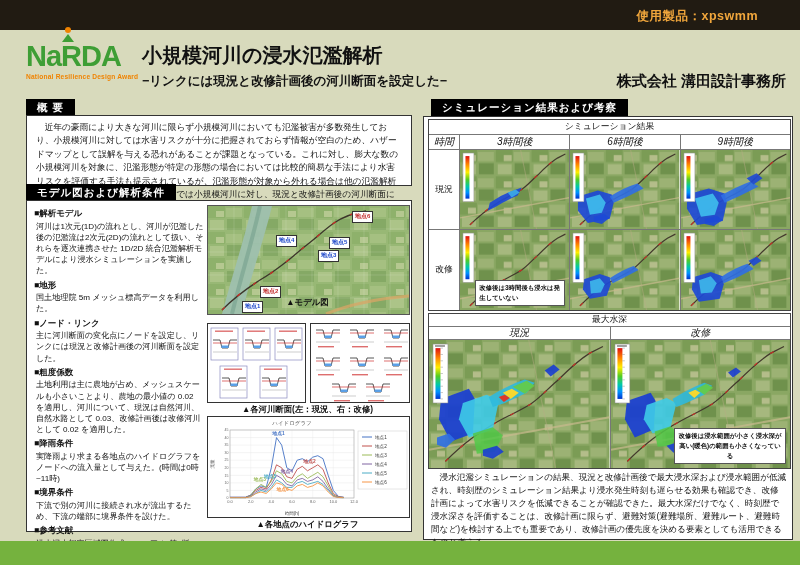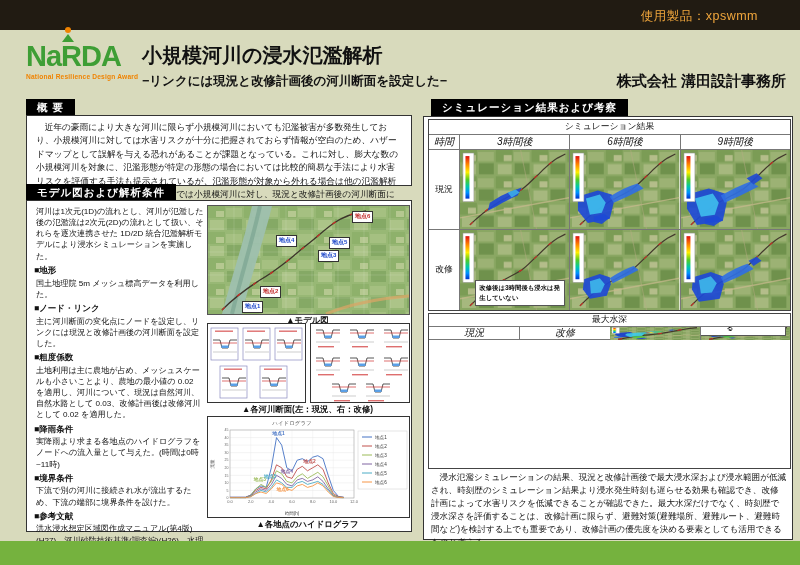--- a/index.html
+++ b/index.html
@@ -1,19 +1,19 @@
 <!DOCTYPE html>
 <html><head>
 <meta charset="utf-8">
 <style>
   html,body{margin:0;padding:0;}
   body{width:800px;height:565px;position:relative;background:#d8dabc;
        font-family:"Liberation Sans",sans-serif;overflow:hidden;color:#111;}
   .topbar{position:absolute;left:0;top:0;width:800px;height:30px;background:#211b12;}
-  .topbar .prod{position:absolute;right:42px;top:8px;font-size:12.5px;font-weight:normal;color:#f0a63c;letter-spacing:.5px;}
+  .topbar .prod{position:absolute;right:42px;top:8px;font-size:12.5px;font-weight:bold;color:#f0a63c;letter-spacing:.5px;}
   
   .logo{position:absolute;left:26px;top:42px;width:116px;}
   .logo-main{color:#3e9e35;font-weight:bold;font-size:29px;line-height:1;letter-spacing:-1px;position:relative;}
   .logo-hat{position:absolute;left:36px;top:-8px;width:0;height:0;
             border-left:6px solid transparent;border-right:6px solid transparent;border-bottom:8px solid #3e9e35;}
   .logo-hat:after{content:"";position:absolute;left:-3px;top:-7px;width:6px;height:6px;border-radius:50%;background:#f08300;}
   .logo-sub{color:#f08300;font-size:6.6px;font-weight:bold;white-space:nowrap;margin-top:2px;letter-spacing:.2px;}
   .titleblock{position:absolute;left:142px;top:42px;}
   .title{font-size:20px;font-weight:bold;}
   .subtitle{font-size:12.5px;font-weight:bold;margin-top:4px;}
@@ -23,33 +23,33 @@
   .box{position:absolute;background:#fff;border:1px solid #333;box-sizing:border-box;}
   #overview-box{left:26px;top:115px;width:386px;height:71px;padding:5px 9px;font-size:8.7px;line-height:1.55;}
   #model-box{left:26px;top:200px;width:386px;height:332px;}
   #results-box{left:423px;top:116px;width:370px;height:424px;}
   
   .model-text{position:absolute;left:7px;top:4px;width:170px;font-size:8.1px;line-height:1.38;}
   .mi-t{font-weight:bold;font-size:8.5px;margin-top:3px;}
   .mi-b{margin:1px 0 1px 2px;}
   #model-map{position:absolute;left:180px;top:4px;width:201px;height:108px;border:1px solid #555;overflow:hidden;}
   .caption{position:absolute;font-size:8.4px;font-weight:bold;text-align:center;}
-  #cap-map{left:180px;top:114px;width:201px;}
+  #cap-map{left:180px;top:96px;width:201px;}
   .xsec{position:absolute;top:122px;height:78px;background:#fff;border:1px solid #333;}
   #xsec-l{left:180px;width:97px;}
   #xsec-r{left:283px;width:98px;}
   #cap-xsec{left:180px;top:203px;width:201px;}
   #hydro-box{position:absolute;left:180px;top:215px;width:201px;height:100px;border:1px solid #333;background:#fff;}
   #cap-hydro{left:180px;top:318px;width:201px;text-align:center;}
   .mpt{position:absolute;background:#fff;border:1px solid #333;font-size:6px;font-weight:bold;padding:0 2px;line-height:1.6;white-space:nowrap;}
   
   .t1{position:absolute;left:4px;top:2px;width:361px;border:1px solid #444;display:grid;
       grid-template-columns:30px 1fr 1fr 1fr;grid-template-rows:15px 15px 80px 80px;background:#fff;}
   .t2{position:absolute;left:4px;top:196px;width:361px;border:1px solid #444;display:grid;
-      grid-template-columns:1fr 1fr 1fr 1fr;grid-template-rows:13px 13px 128px;background:#fff;text-align:center;}
+      grid-template-columns:1fr 1fr;grid-template-rows:13px 13px 128px;background:#fff;text-align:center;}
   .tt{grid-column:1/-1;display:flex;align-items:center;justify-content:center;font-size:8.8px;border-bottom:1px solid #777;}
   .hc{display:flex;align-items:center;justify-content:center;font-size:10px;border-left:1px solid #777;border-bottom:1px solid #777;font-style:italic;}
   .hc:first-child,.rc:first-child{border-left:none;}
   .rc{display:flex;align-items:center;justify-content:center;font-size:8.8px;border-bottom:1px solid #777;}
   .mc{position:relative;overflow:hidden;border-left:1px solid #777;border-bottom:1px solid #777;}
   .t1 > .rc, .t1 > .mc{border-bottom:1px solid #777;}
   .t1 > .rc.last, .t1 > .mc.last{border-bottom:none;}
   .t2 > .mc{border-bottom:none;}
   .cellnote{position:absolute;background:#fff;border:1px solid #555;font-size:6.4px;line-height:1.55;padding:2px 3px;font-weight:bold;}
   .note-k3{right:4px;bottom:4px;width:82px;}
@@ -74,20 +74,21 @@
   <div class="subtitle">−リンクには現況と改修計画後の河川断面を設定した−</div>
 </div>
 <div class="company">株式会社 溝田設計事務所</div>
 
 <div class="tab" style="left:26px;top:99px;">概 要</div>
 <div class="box" id="overview-box">　近年の豪雨により大きな河川に限らず小規模河川においても氾濫被害が多数発生しており、小規模河川に対しては水害リスクが十分に把握されておらず情報が空白のため、ハザードマップとして誤解を与える恐れがあることが課題となっている。これに対し、膨大な数の小規模河川を対象に、氾濫形態が特定の形態の場合においては比較的簡易な手法により水害リスクを評価する手法も提示されているが、氾濫形態が対象から外れる場合は他の氾濫解析手法を適用する必要がある。本検討では小規模河川に対し、現況と改修計画後の河川断面に対し、浸水氾濫シミュレーションを用いて水害リスクについて評価を実施した。</div>
 
 <div class="tab" style="left:26px;top:184px;">モデル図および解析条件</div>
 <div class="box" id="model-box">
   <div class="model-text">
+    <div class="mi-t">■解析モデル</div>
     <div class="mi-b">河川は1次元(1D)の流れとし、河川が氾濫した後の氾濫流は2次元(2D)の流れとして扱い、それらを逐次連携させた 1D/2D 統合氾濫解析モデルにより浸水シミュレーションを実施した。</div>
     <div class="mi-t">■地形</div>
     <div class="mi-b">国土地理院 5m メッシュ標高データを利用した。</div>
     <div class="mi-t">■ノード・リンク</div>
     <div class="mi-b">主に河川断面の変化点にノードを設定し、リンクには現況と改修計画後の河川断面を設定した。</div>
     <div class="mi-t">■粗度係数</div>
     <div class="mi-b">土地利用は主に農地が占め、メッシュスケールも小さいことより、農地の最小値の 0.02 を適用し、河川について、現況は自然河川、自然水路として 0.03、改修計画後は改修河川として 0.02 を適用した。</div>
     <div class="mi-t">■降雨条件</div>
     <div class="mi-b">実降雨より求まる各地点のハイドログラフをノードへの流入量として与えた。(時間は0時~11時)</div>
     <div class="mi-t">■境界条件</div>

